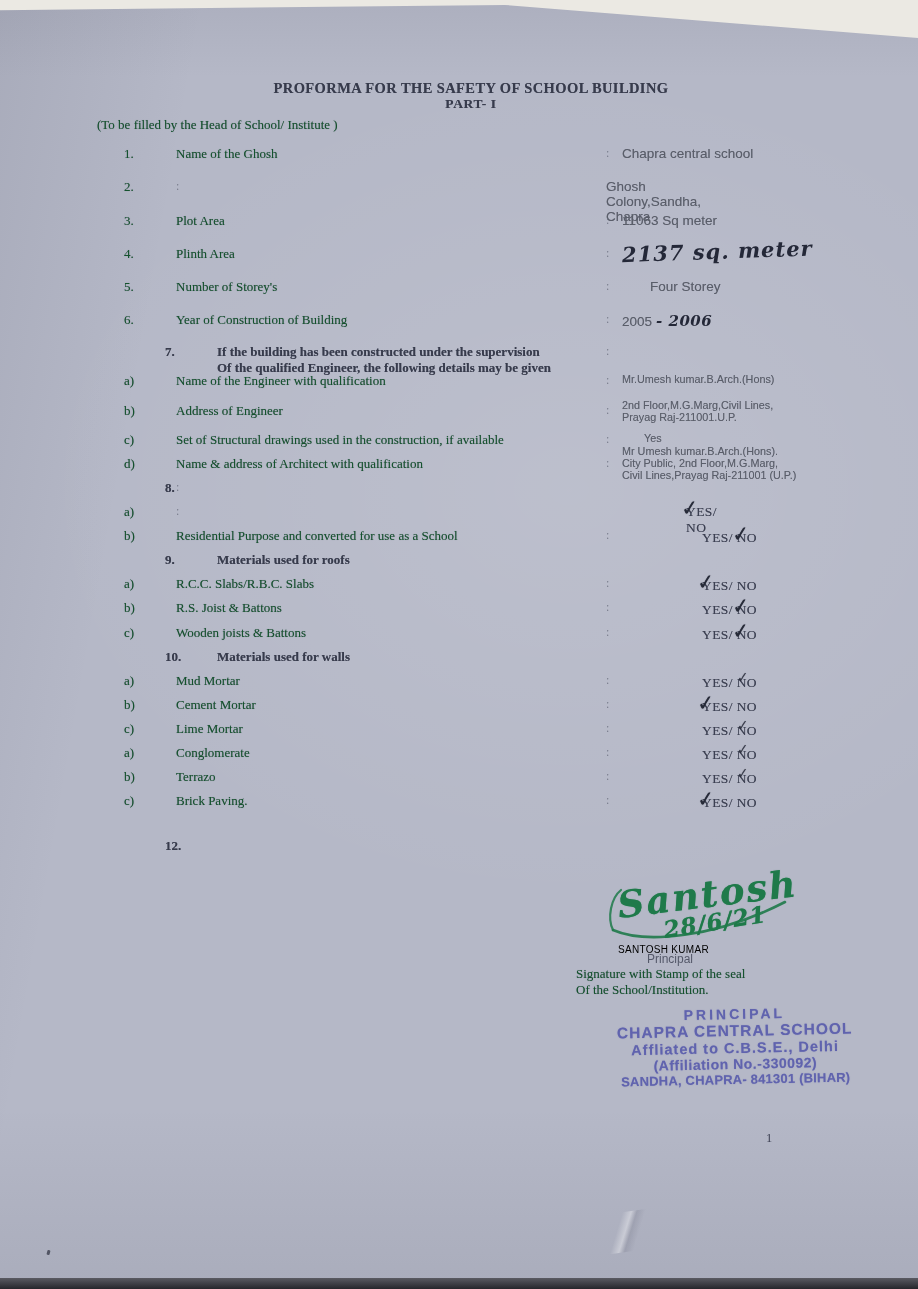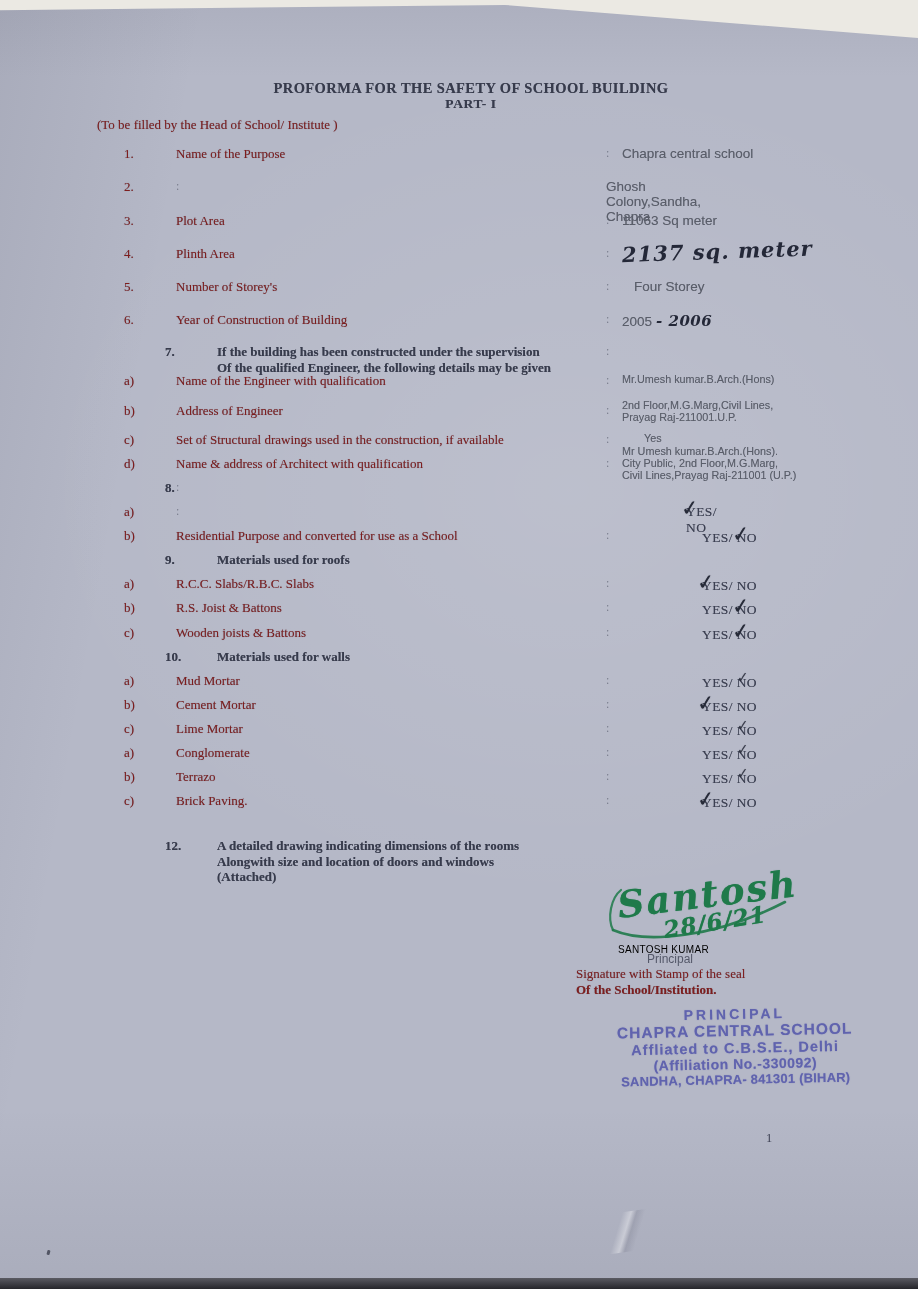--- a/index.html
+++ b/index.html
@@ -19,41 +19,41 @@
   .bottom-edge{position:absolute;bottom:0;left:0;width:100%;height:11px;
     background:linear-gradient(#5a5a62,#26262b);}
   .speck{position:absolute;left:47px;top:1250px;width:3px;height:5px;background:#3c3f4e;
     border-radius:1px;transform:rotate(14deg);opacity:.8;}
   .crease{position:absolute;left:560px;top:1212px;width:130px;height:40px;pointer-events:none;
     background:linear-gradient(115deg, rgba(255,255,255,0) 44%, rgba(255,255,255,.35) 50%, rgba(90,92,110,.18) 54%, rgba(255,255,255,0) 60%);
     transform:rotate(-8deg);}
 
   
   .serif{font-family:"Liberation Serif", serif;}
-  .lbl{color:#7f1d1d;text-shadow:0 0 .7px rgba(74,78,96,.6);}
+  .lbl{color:#14532d;text-shadow:0 0 .7px rgba(74,78,96,.6);}
   .bold{font-weight:bold;color:#373b4c;text-shadow:0 0 .6px rgba(55,59,76,.55);padding-left:41px;}
   .val{color:#5a5e6a;font-family:"Liberation Sans", sans-serif;text-shadow:0 0 .6px rgba(90,94,106,.5);}
   .hand{font-family:"DejaVu Serif", serif;font-style:italic;font-weight:bold;color:#242838;}
 
   
   .title{position:absolute;top:80px;left:0;width:860px;text-align:center;font-size:14.5px;
     letter-spacing:.4px;}
   .part{position:absolute;top:96px;left:0;width:860px;text-align:center;font-size:13.5px;letter-spacing:.6px;}
   .note{position:absolute;top:117px;left:97px;font-size:13px;}
 
   
   .row{display:grid;grid-template-columns:52px 430px 16px auto;margin-left:124px;align-items:start;}
   .num{font-size:13px;}
   .field-lbl{font-size:13px;}
   .colon{font-size:12px;color:#6a6e7e;opacity:.8;}
 
   .rows16{position:absolute;top:146px;left:0;width:918px;}
   .rows16 .row{height:33.3px;}
   .rows16 .val{font-size:13.5px;}
-  .pad-l{margin-left:12px;}
+  .pad-l{margin-left:28px;}
   .hand-large{font-size:21px;line-height:16px;display:inline-block;margin-top:-4px;transform:rotate(-2deg);letter-spacing:1px;}
   .hand-inline{font-size:15px;letter-spacing:.5px;}
 
   
   .sec7{position:absolute;top:344px;left:0;width:918px;}
   .sec7 .h2lines{font-size:13px;line-height:15.5px;}
   .s7row{position:absolute;left:0;width:918px;}
   .s7a{top:29px;} .s7b{top:59px;} .s7c{top:88px;} .s7d{top:112px;}
   .mini{font-size:10.8px;line-height:12px;display:block;}
   .lift6{margin-top:-4px;} .lift11{margin-top:-11px;}
@@ -81,21 +81,21 @@
     letter-spacing:2px;text-shadow:0 0 .7px rgba(31,122,74,.8);}
   .sig-swoosh{position:absolute;left:30px;top:0;}
   .sig-date{position:absolute;left:88px;top:40px;font-family:"DejaVu Serif", serif;font-style:italic;
     font-weight:bold;font-size:23px;color:#1f7a4a;transform:rotate(-9deg);letter-spacing:1px;
     text-shadow:0 0 .7px rgba(31,122,74,.8);}
   .sig-name{position:absolute;left:43px;top:76px;font-family:"Liberation Sans", sans-serif;
     font-size:10px;color:#000000;letter-spacing:.3px;}
   .sig-role{position:absolute;left:72px;top:84px;font-family:"Liberation Sans", sans-serif;
     font-size:12px;color:#55596a;}
   .sig-cap1{position:absolute;left:1px;top:98px;font-size:13px;}
-  .sig-cap2{position:absolute;left:1px;top:114px;font-size:13px;font-weight:bold;}
+  .sig-cap2{position:absolute;left:1px;top:114px;font-size:13px;}
 
   .stamp{position:absolute;left:565px;top:1006px;width:340px;text-align:center;
     font-family:"Liberation Sans", sans-serif;font-weight:bold;color:#6063ae;
     transform:rotate(-1.2deg);text-shadow:0 0 1px rgba(96,99,174,.55);}
   .stamp .l1{font-size:14px;letter-spacing:3px;}
   .stamp .l2{font-size:15.5px;letter-spacing:1px;}
   .stamp .l3{font-size:14.5px;letter-spacing:1px;}
   .stamp .l4{font-size:14px;letter-spacing:.5px;}
   .stamp .l5{font-size:13px;letter-spacing:.2px;}
 
@@ -108,21 +108,21 @@
   <div class="paper-shade"></div>
   <div class="top-edge"></div>
 
   <div class="title bold serif">PROFORMA FOR THE SAFETY OF SCHOOL BUILDING</div>
   <div class="part bold serif">PART- I</div>
   <div class="note lbl serif">(To be filled by the Head of School/ Institute )</div>
 
   <div class="rows16">
     <div class="row">
       <span class="num lbl">1.</span>
-      <span class="field-lbl lbl">Name of the Purpose</span>
+      <span class="field-lbl lbl">Name of the Ghosh</span>
       <span class="colon">:</span>
       <span class="val">Chapra central school</span>
     </div>
     <div class="row">
       <span class="num lbl">2.</span>
       <span class="colon">:</span>
       <span class="val">Ghosh Colony,Sandha, Chapra</span>
     </div>
     <div class="row">
       <span class="num lbl">3.</span>
@@ -277,21 +277,20 @@
       <span class="num lbl">c)</span>
       <span class="field-lbl lbl">Brick Paving.</span>
       <span class="colon">:</span>
       <span><span class="answer serif tick-yes-big"><span>YES/ NO</span><span class="tick-mark">✓</span></span></span>
     </div>
   </div>
 
   <div class="sec12">
     <div class="row">
       <span class="num bold serif">12.</span>
-      <span class="h2lines bold serif"><span>A detailed drawing indicating dimensions of the rooms</span><br><span>Alongwith size and location of doors and windows</span><br><span>(Attached)</span></span>
       <span></span>
         <span></span>
     </div>
   </div>
 
   <div class="sig-wrap">
     <svg class="sig-swoosh" width="220" height="80" viewBox="0 0 220 80">
       <path d="M8,62 C40,76 110,70 180,34" stroke="#1f7a4a" stroke-width="2.6" fill="none" stroke-linecap="round" opacity="0.9"></path>
       <path d="M8,62 C2,50 6,30 16,22" stroke="#1f7a4a" stroke-width="2.2" fill="none" stroke-linecap="round" opacity="0.85"></path>
     </svg>

